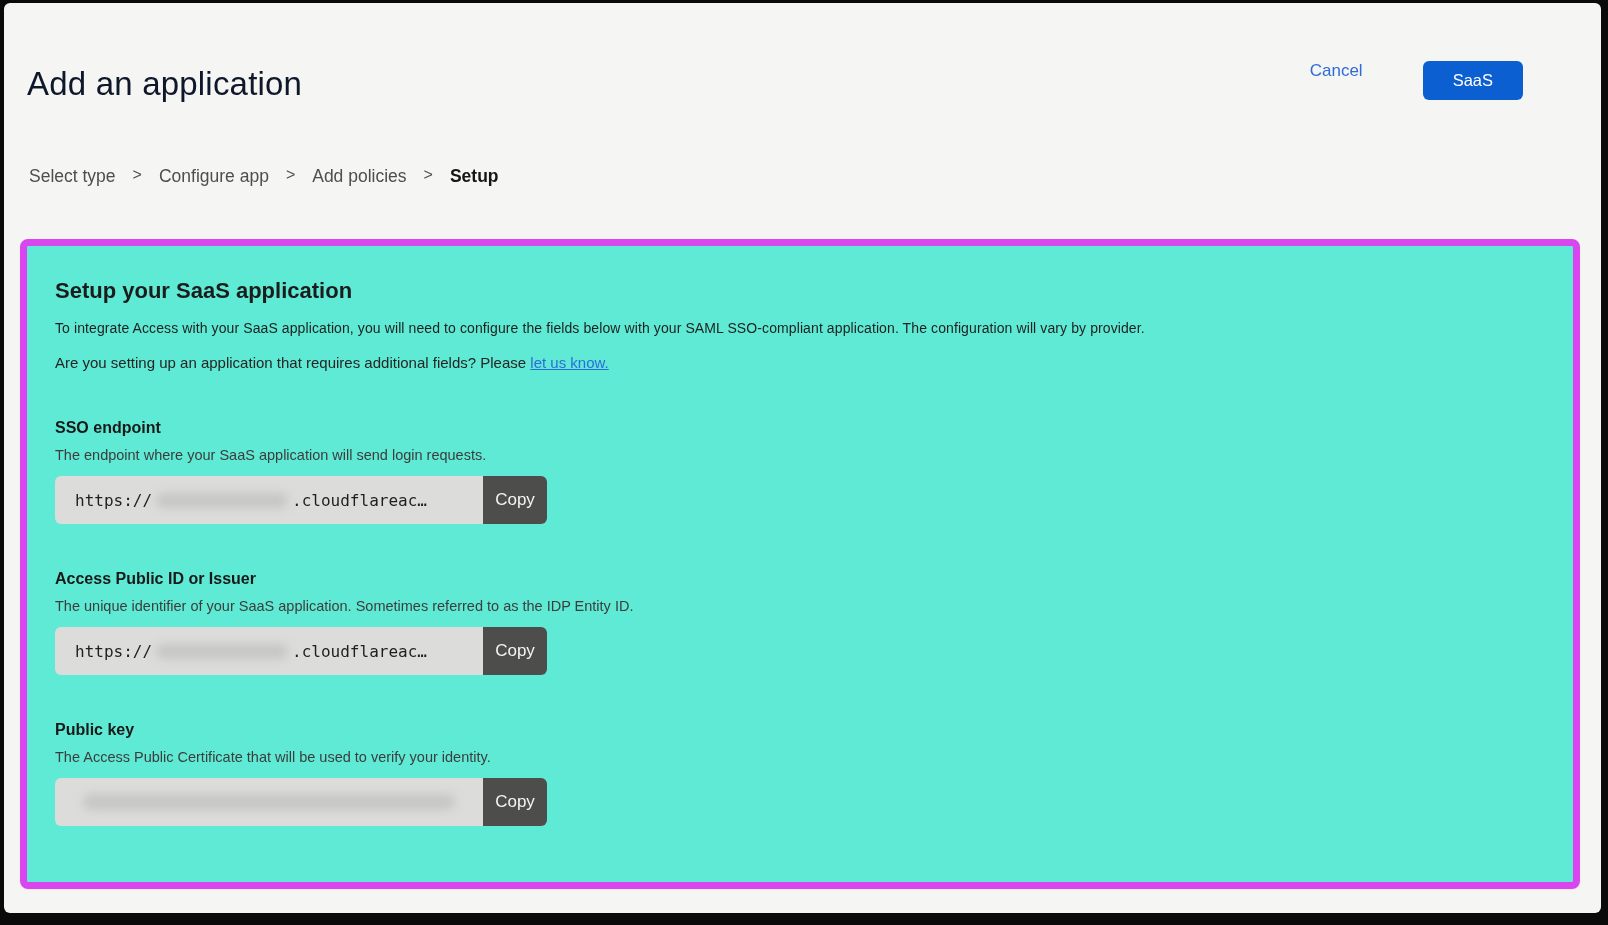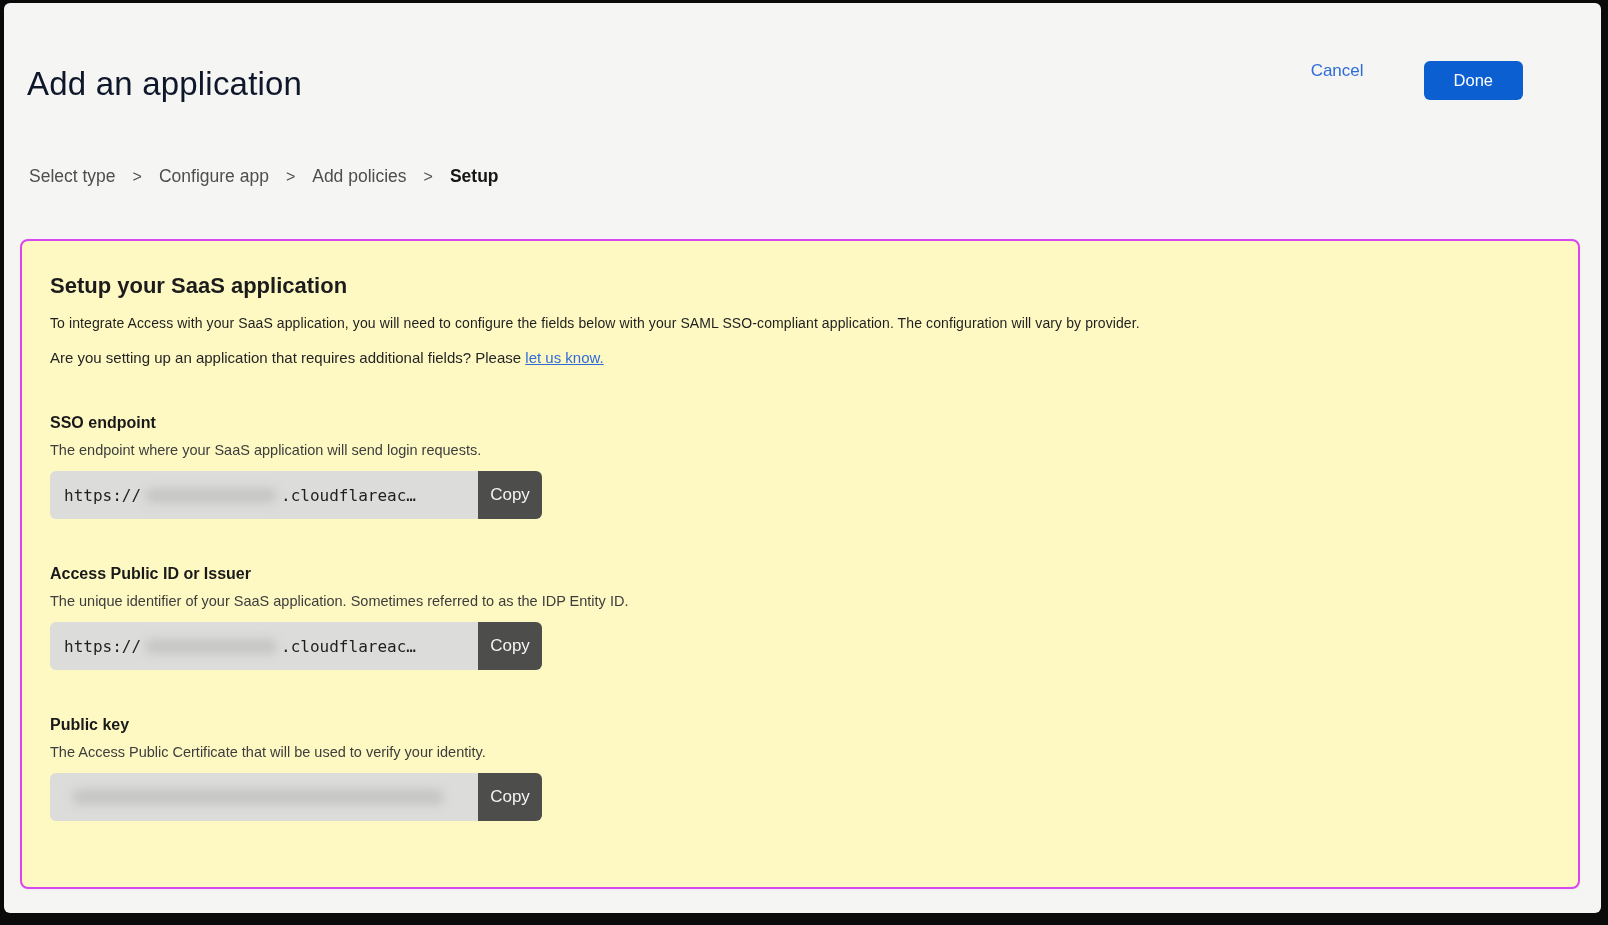--- a/index.html
+++ b/index.html
@@ -48,35 +48,35 @@
     border-radius: 6px;
     padding: 10px 30px;
     cursor: pointer;
     font-family: "Liberation Sans", sans-serif;
   }
   
   .breadcrumb {
     position: absolute;
     left: 25px; top: 163px;
     display: flex;
-    align-items: center;
+    align-items: flex-start;
     gap: 17px;
     font-size: 17.5px;
     color: #4e4e4e;
   }
   .crumb { cursor: default; }
   .crumb.active { color: #161616; font-weight: 700; }
   .crumb-sep { color: #4e4e4e; font-size: 16px; }
   
   .card {
     position: absolute;
     left: 16px; top: 236px;
     width: 1560px; height: 650px;
-    background: #fef9c3;
-    border: 2px solid #d946ef;
+    background: #5eead4;
+    border: 7px solid #d946ef;
     border-radius: 8px;
     box-shadow: 0 1px 3px rgba(0,0,0,0.04);
     padding: 32px 28px 0 28px;
   }
   .card-heading {
     font-size: 22px;
     font-weight: 700;
     color: #1c1c1c;
   }
   .card-intro {
@@ -113,21 +113,21 @@
     width: 492px;
     height: 48px;
     border-radius: 6px;
     overflow: hidden;
   }
   .copy-value {
     flex: 1;
     background: #dcdcdb;
     display: flex;
     align-items: center;
-    padding-left: 14px;
+    padding-left: 20px;
     font-family: "DejaVu Sans Mono", monospace;
     font-size: 16px;
     color: #1f1f1f;
     white-space: nowrap;
     overflow: hidden;
   }
   .redacted {
     display: inline-block;
     height: 15px;
     background: #c6c6c5;
@@ -149,21 +149,21 @@
 </style>
 </head>
 <body>
 
 <div class="screen">
 
   <h1 class="page-title">Add an application</h1>
 
   <div class="header-actions">
     <button class="cancel-link">Cancel</button>
-    <button class="done-button">Done</button>
+    <button class="done-button">SaaS</button>
   </div>
 
   <nav class="breadcrumb">
     <span class="crumb">Select type</span>
     <span class="crumb-sep">&gt;</span>
     <span class="crumb">Configure app</span>
     <span class="crumb-sep">&gt;</span>
     <span class="crumb">Add policies</span>
     <span class="crumb-sep">&gt;</span>
     <span class="crumb active">Setup</span>

